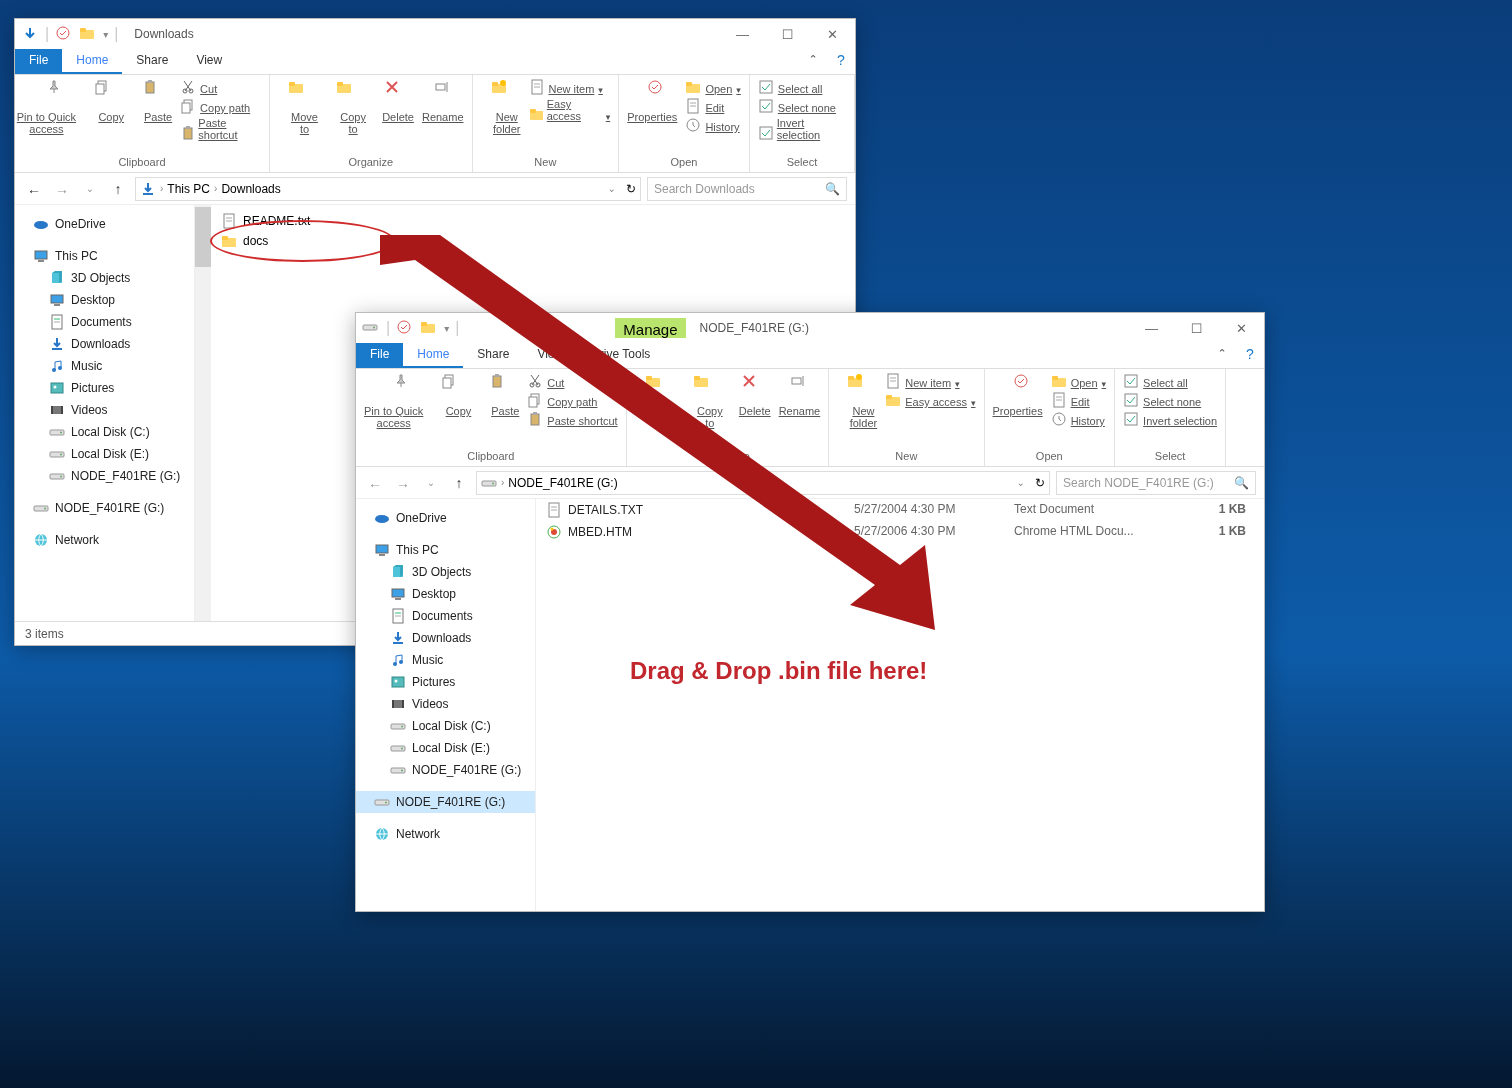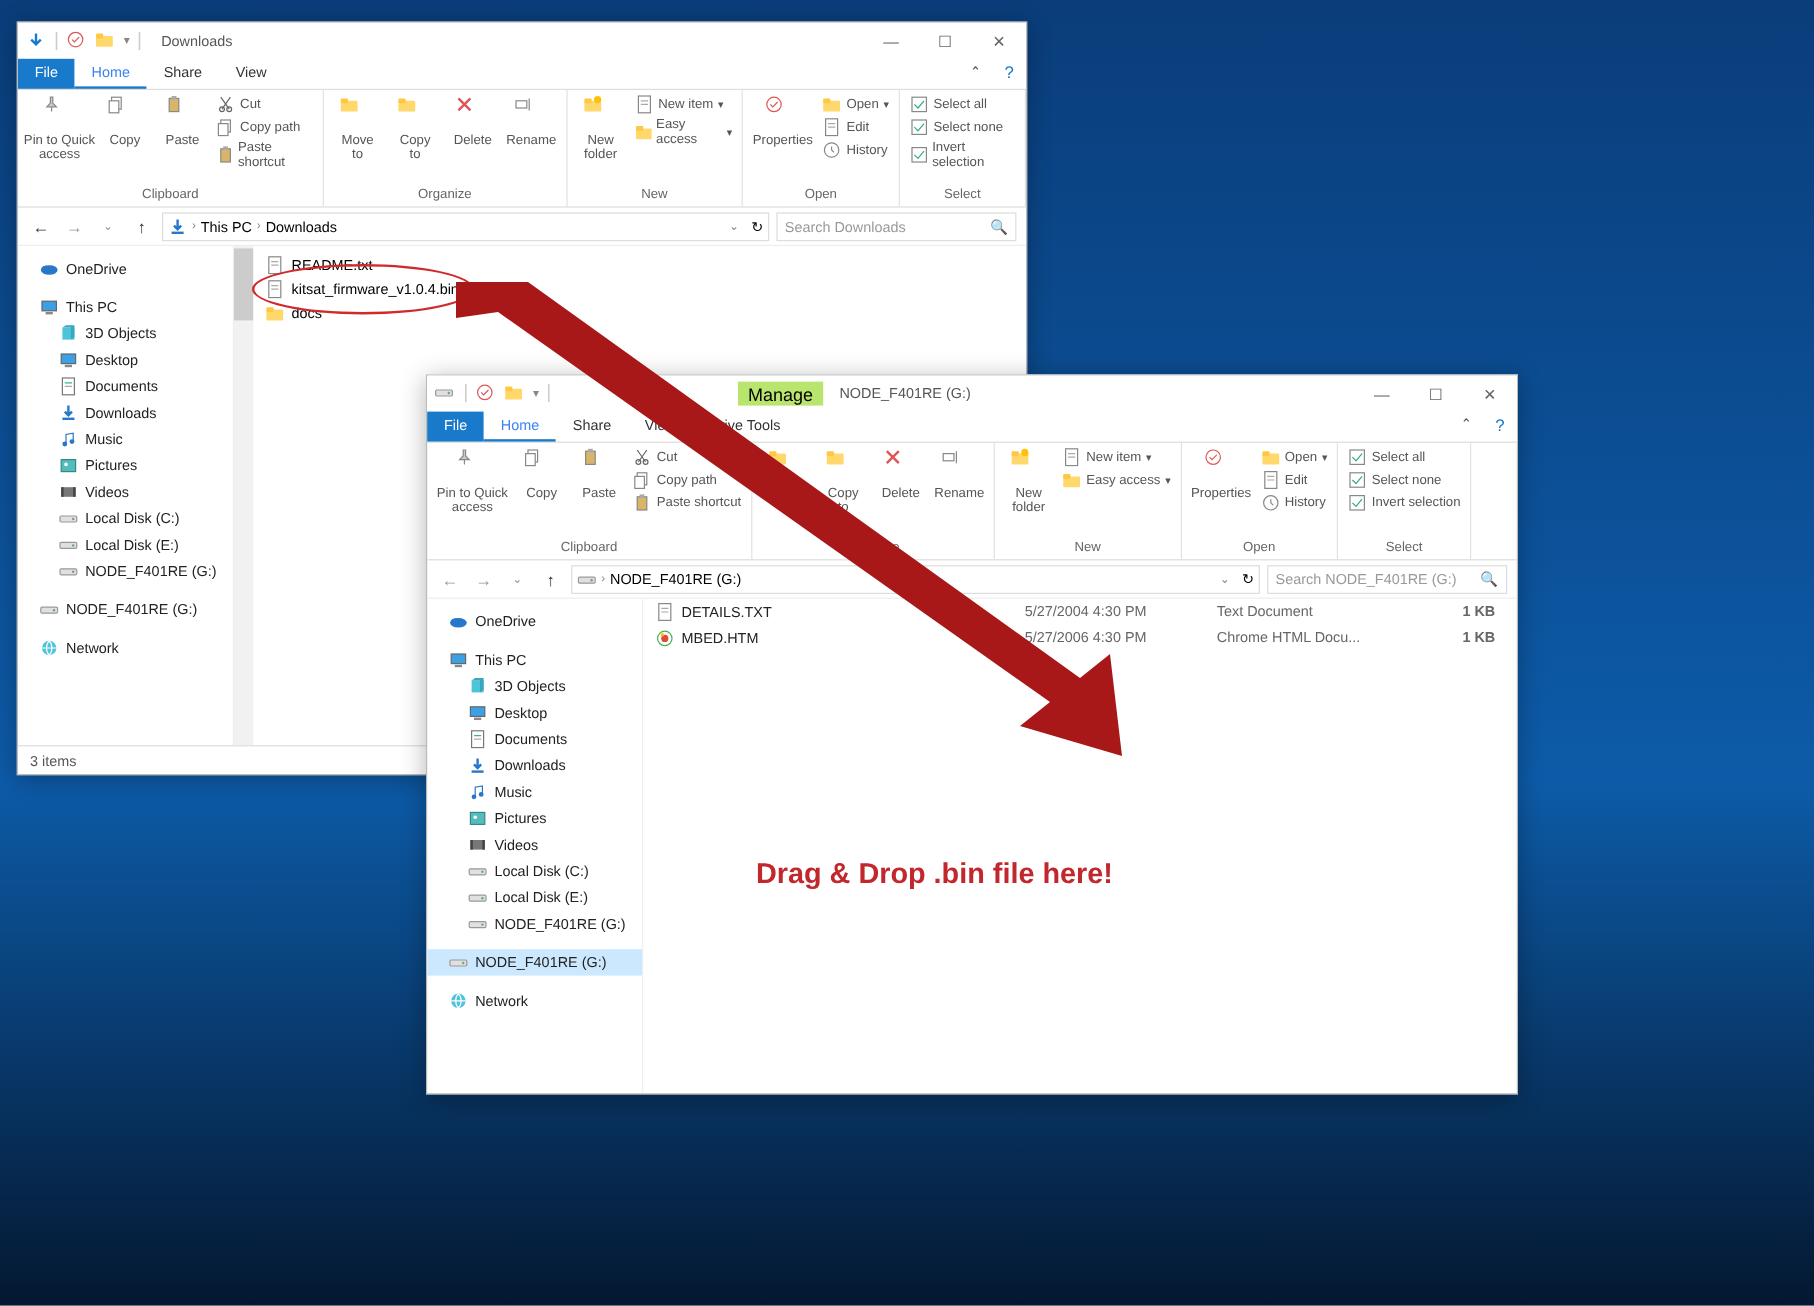--- a/index.html
+++ b/index.html
@@ -26,21 +26,21 @@
 .tab.active { border-bottom: 2px solid #1979ca; color: #3b82f6; }
 .tabs .spacer { flex: 1; }
 .ribbon-toggle { width: 36px; text-align: center; font-size: 11px; color: #555; padding-top: 4px; }
 .help-btn { width: 24px; color: #1979ca; font-size: 14px; text-align: center; padding: 3px 4px 0 0; }
 
 
 .ribbon { height: 98px; border-bottom: 1px solid #ddd; display: flex; }
 .group { border-right: 1px solid #e2e2e2; padding: 4px 8px 2px; display: flex; flex-direction: column; align-items: center; }
 .group-body { flex: 1; display: flex; gap: 8px; align-items: flex-start; }
 .group-label { font-size: 11px; color: #666; padding: 2px; }
-.rb { display: flex; flex-direction: column; align-items: center; font-size: 11px; color: #555; cursor: pointer; gap: 2px; min-width: 40px; }
+.rb { display: flex; flex-direction: column; align-items: flex-end; font-size: 11px; color: #555; cursor: pointer; gap: 2px; min-width: 40px; text-decoration: underline; }
 .rb svg { width: 30px; height: 30px; }
 .rb.small { flex-direction: row; gap: 4px; min-width: auto; }
 .rb.small svg { width: 16px; height: 16px; }
 .stack { display: flex; flex-direction: column; gap: 3px; }
 
 
 .addr { height: 32px; border-bottom: 1px solid #eee; display: flex; align-items: center; gap: 6px; padding: 0 8px; }
 .addr .navbtn { width: 22px; height: 22px; display: flex; align-items: center; justify-content: center; color: #999; font-size: 14px; cursor: pointer; }
 .addr .navbtn.active { color: #333; }
 .addr .crumbs { flex: 1; display: flex; align-items: center; gap: 4px; font-size: 12px; border: 1px solid #ddd; height: 24px; padding: 0 4px; }
@@ -502,26 +502,20 @@
       </div>
     <div class="files">
       <div class="file-row">
           <svg>
             <use href="#i-file"></use>
           </svg>
           <span>README.txt</span>
         </div>
       <div class="file-row">
           <svg>
-            <use href="#i-file"></use>
-          </svg>
-          <span>kitsat_firmware_v1.0.4.bin</span>
-        </div>
-      <div class="file-row">
-          <svg>
             <use href="#i-folder"></use>
           </svg>
           <span>docs</span>
         </div>
     </div>
   </div>
 
   <div class="status">
     <span>3 items</span>
   </div>
@@ -868,13 +862,13 @@
   </div>
 
 </div>
 
 <div class="circle-ann" style="left:210px;top:220px;width:185px;height:42px"></div>
 
 <svg class="arrow-ann" style="left:380px;top:235px;width:560px;height:400px" viewBox="0 0 560 400">
   <polygon points="0,0 60,0 520,330 545,310 555,395 470,370 495,350 35,25 0,30" fill="#a81818"></polygon>
 </svg>
 
-<div class="drop-text" style="left:630px;top:715px">Drag &amp; Drop .bin file here!</div>
+<div class="drop-text" style="left:630px;top:657px">Drag &amp; Drop .bin file here!</div>
 
 </body></html>

